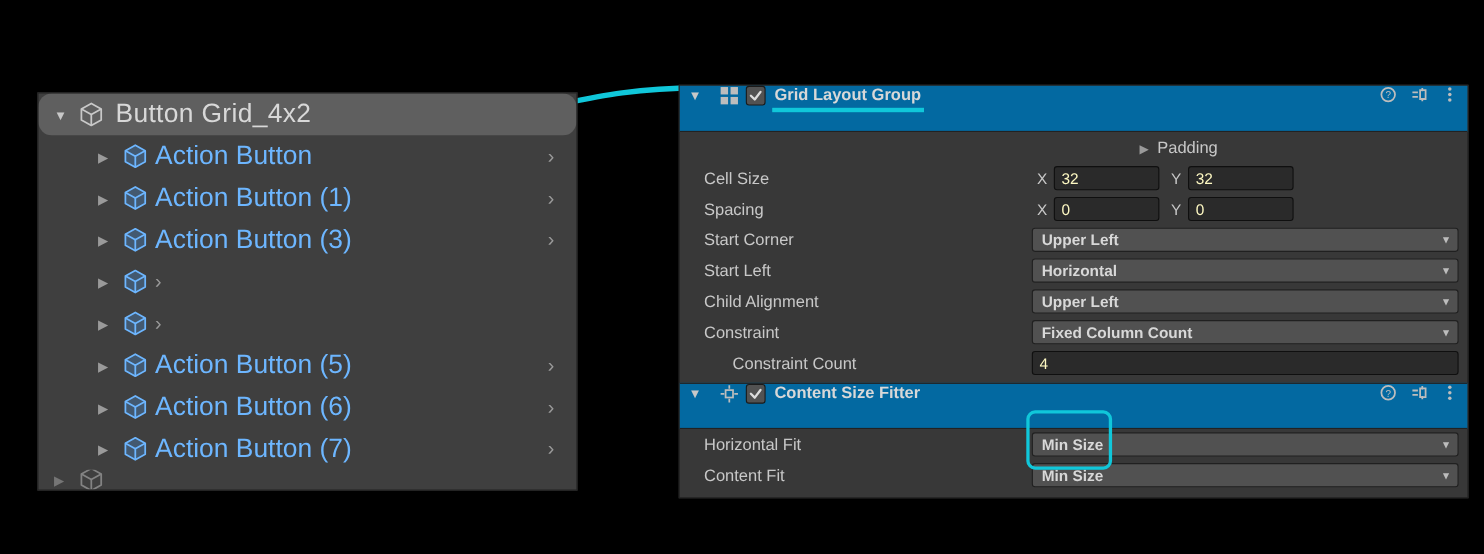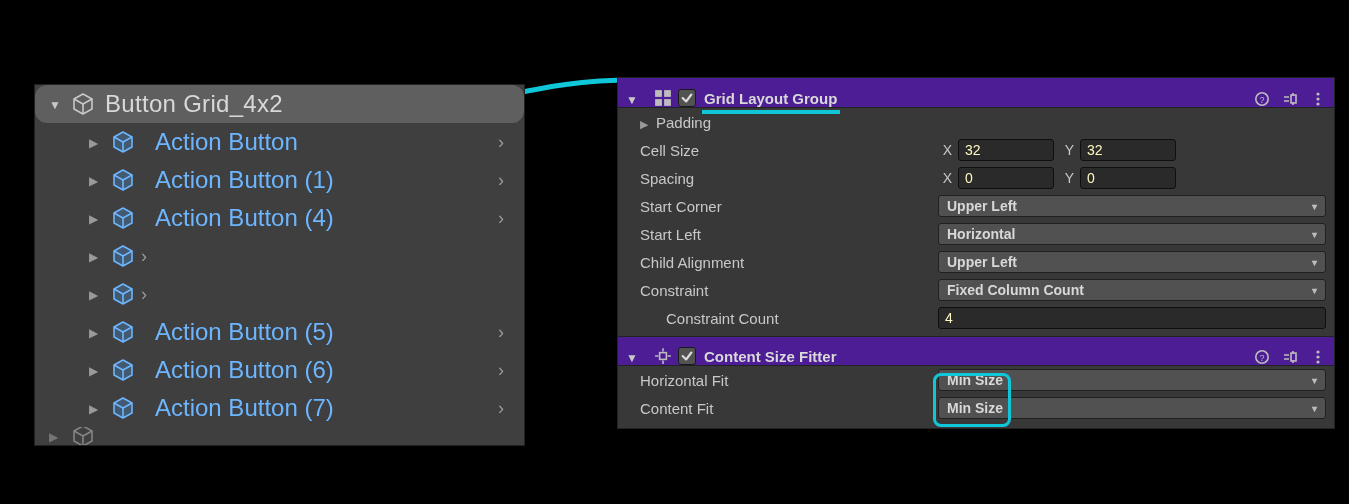--- a/index.html
+++ b/index.html
@@ -54,21 +54,21 @@
   .h-parent-label {
     color: #d8d8d8;
     font-size: 24px;
     letter-spacing: 0.3px;
     margin-left: 4px;
     flex: 1;
   }
   .h-child-label {
     color: #6db6ff;
     font-size: 24px;
-    margin-left: 14px;
+    margin-left: 0;
     flex: 1;
   }
   .chevron-end {
     color: #9a9a9a;
     font-size: 18px;
     padding-right: 20px;
   }
 
   .h-bottom-extra {
     display: flex;
@@ -83,23 +83,23 @@
     position: absolute;
     left: 617px;
     top: 77px;
     width: 718px;
     background: #383838;
     border: 1px solid #222;
   }
 
   .comp-header {
     display: flex;
-    align-items: flex-end;
-    height: 30px;
-    background: #4c1d95;
+    align-items: flex-start;
+    height: 42px;
+    background: #0369a1;
     padding: 0 8px;
     border-top: 1px solid #222;
     border-bottom: 1px solid #222;
     gap: 6px;
   }
   .comp-header:first-child { border-top: none; }
   .comp-header .foldout { color: #c8c8c8; }
   .comp-icon {
     width: 18px; height: 18px;
     display: inline-flex; align-items: center; justify-content: center;
@@ -130,20 +130,21 @@
   .comp-end { display: flex; gap: 12px; align-items: center; color: #bdbdbd; }
   .comp-end .ic { width: 16px; height: 16px; display:inline-flex; align-items:center; justify-content:center; cursor:pointer;}
 
   .prop-row {
     display: flex;
     align-items: center;
     height: 28px;
     padding-left: 22px;
     padding-right: 8px;
     gap: 8px;
+    justify-content: flex-end;
   }
   .prop-row.indent2 { padding-left: 48px; }
   .prop-label { flex: 0 0 290px; color: #c8c8c8; font-size: 15px; }
   .prop-label .fold { display:inline-block; width:12px; color:#9a9a9a; font-size:11px; margin-right:4px; }
 
   .xy-group { display: flex; align-items: center; gap: 6px; width: 100%; }
   .xy-group .axis-label { color: #c8c8c8; font-size: 14px; width: 14px; text-align: right; }
   .num-input {
     background: #2a2a2a;
     border: 1px solid #0f0f0f;
@@ -250,21 +251,21 @@
     <span class="foldout right"></span>
     <span class="prefab-icon">
       <svg viewBox="0 0 24 24" width="24" height="24">
           <g stroke="#6db6ff" stroke-width="1.6" fill="#4a8acb" fill-opacity="0.35" stroke-linejoin="round">
             <path d="M12 2 L21 7 L21 17 L12 22 L3 17 L3 7 Z"></path>
             <path d="M3 7 L12 12 L21 7" fill="none"></path>
             <path d="M12 12 L12 22" fill="none"></path>
           </g>
         </svg>
     </span>
-    <span class="h-child-label">Action Button (4)</span>
+    <span class="h-child-label">Action Button (3)</span>
     <span class="chevron-end">›</span>
   </div>
 
   <div class="h-row h-child">
     <span class="foldout right"></span>
     <span class="prefab-icon">
       <svg viewBox="0 0 24 24" width="24" height="24">
           <g stroke="#6db6ff" stroke-width="1.6" fill="#4a8acb" fill-opacity="0.35" stroke-linejoin="round">
             <path d="M12 2 L21 7 L21 17 L12 22 L3 17 L3 7 Z"></path>
             <path d="M3 7 L12 12 L21 7" fill="none"></path>

